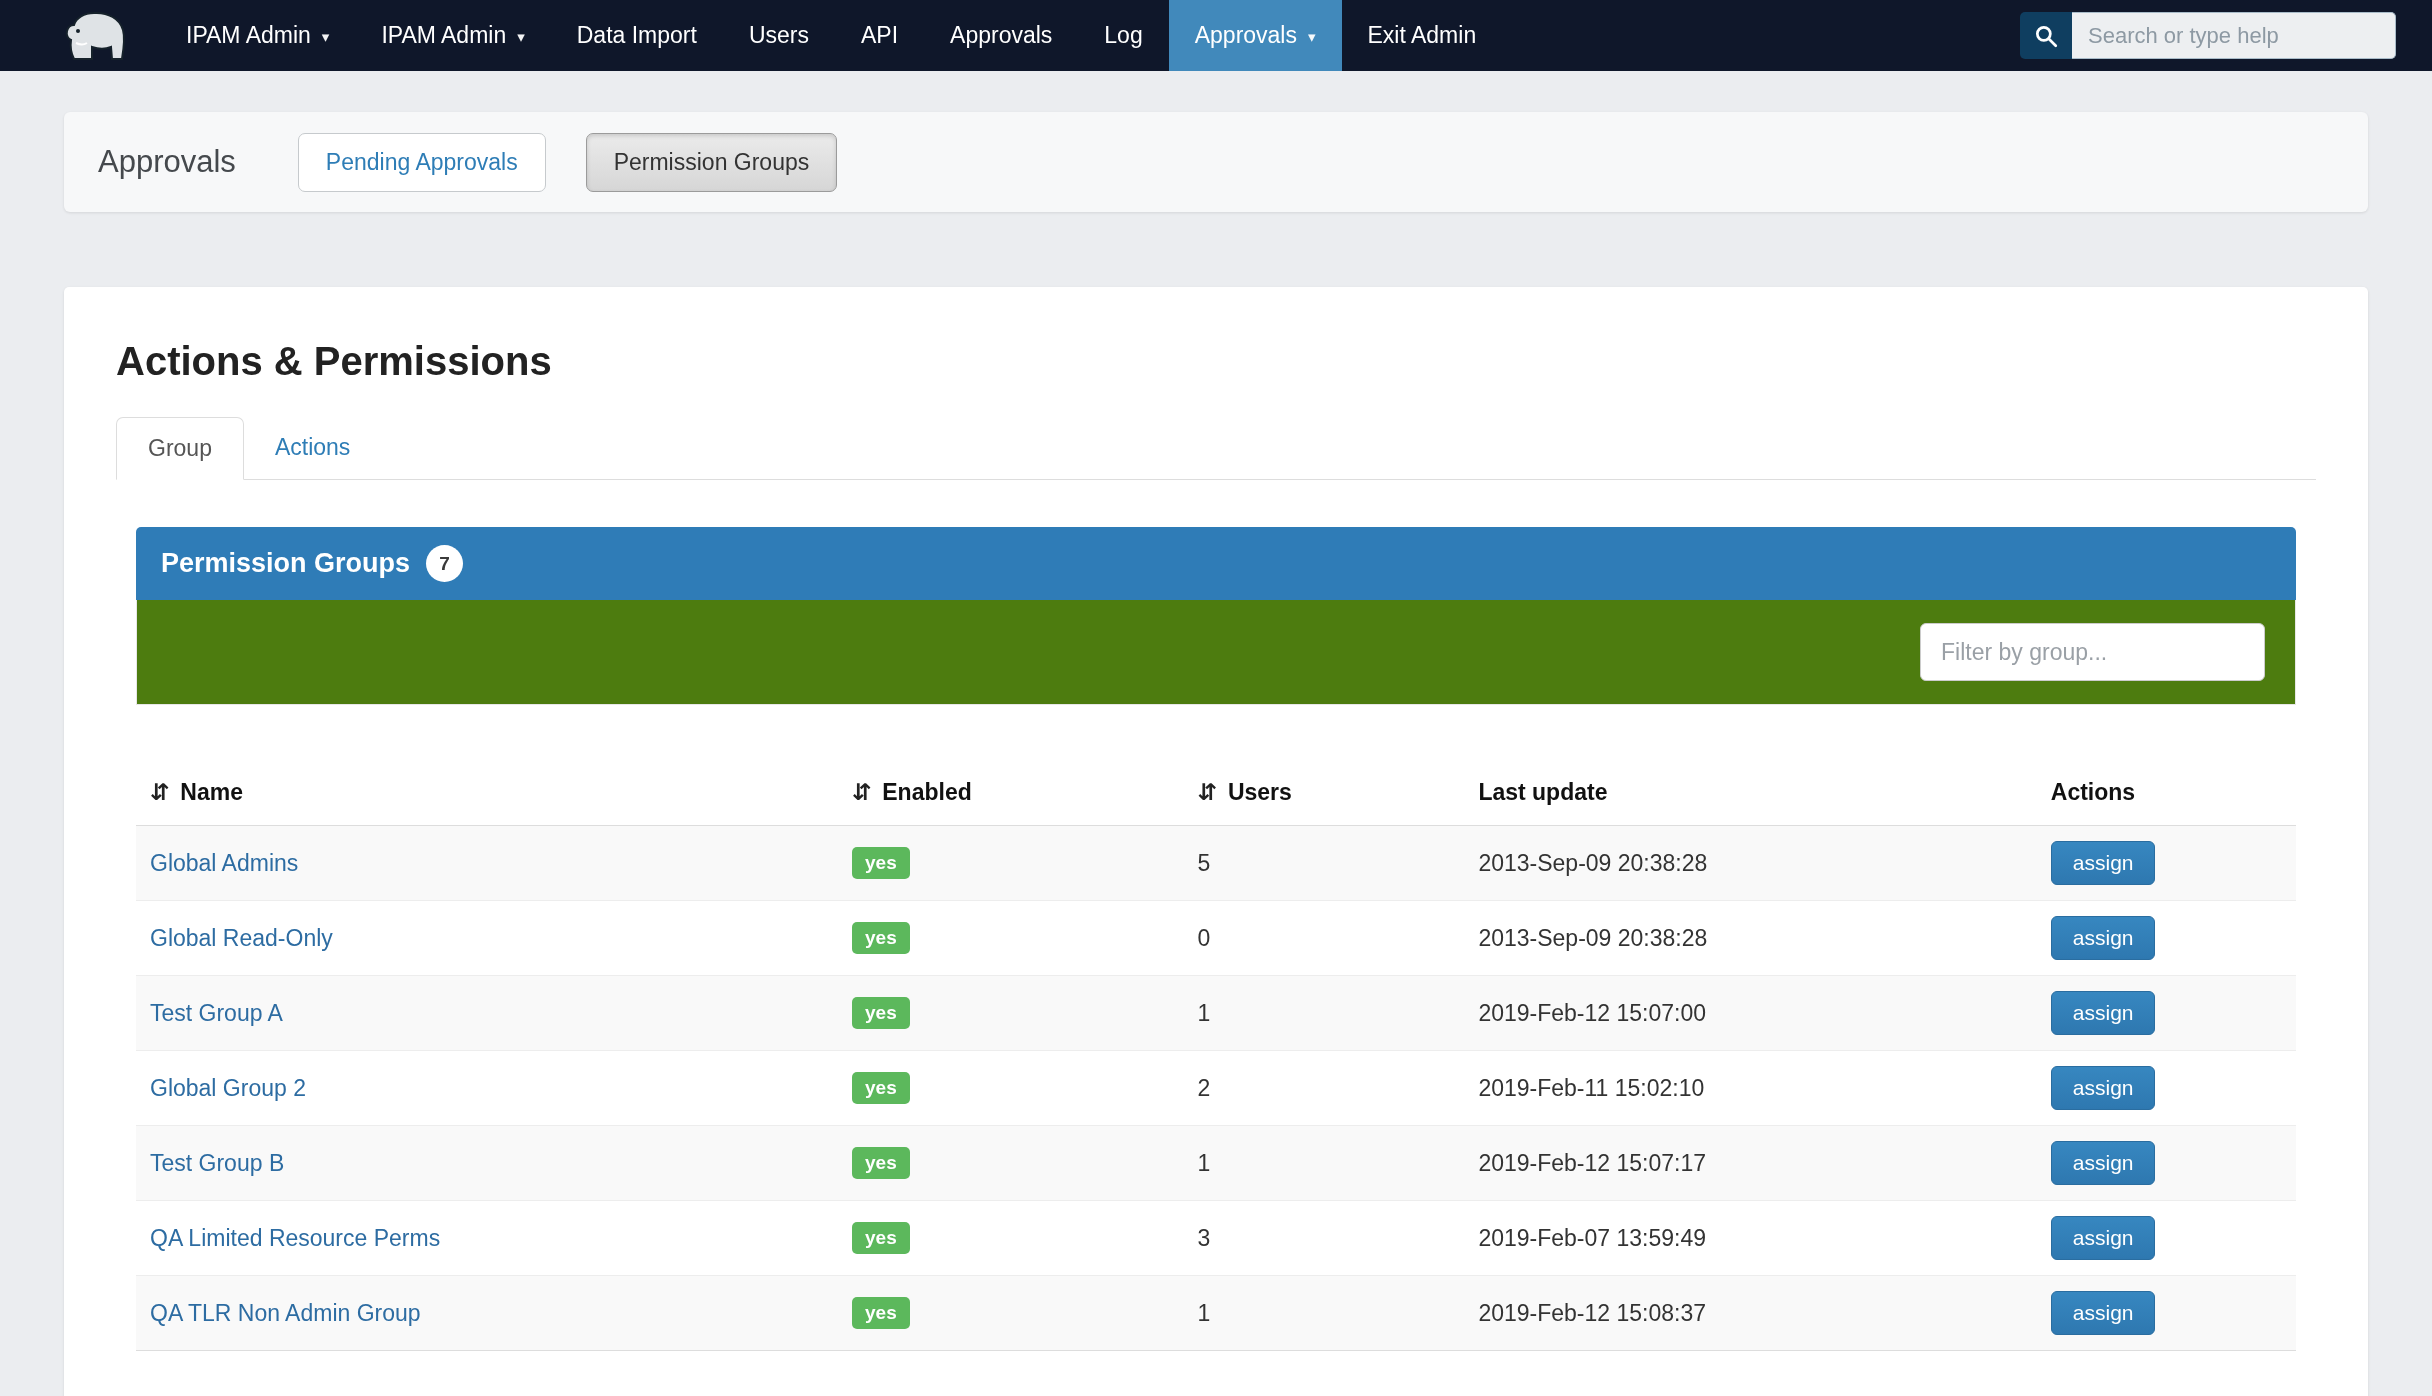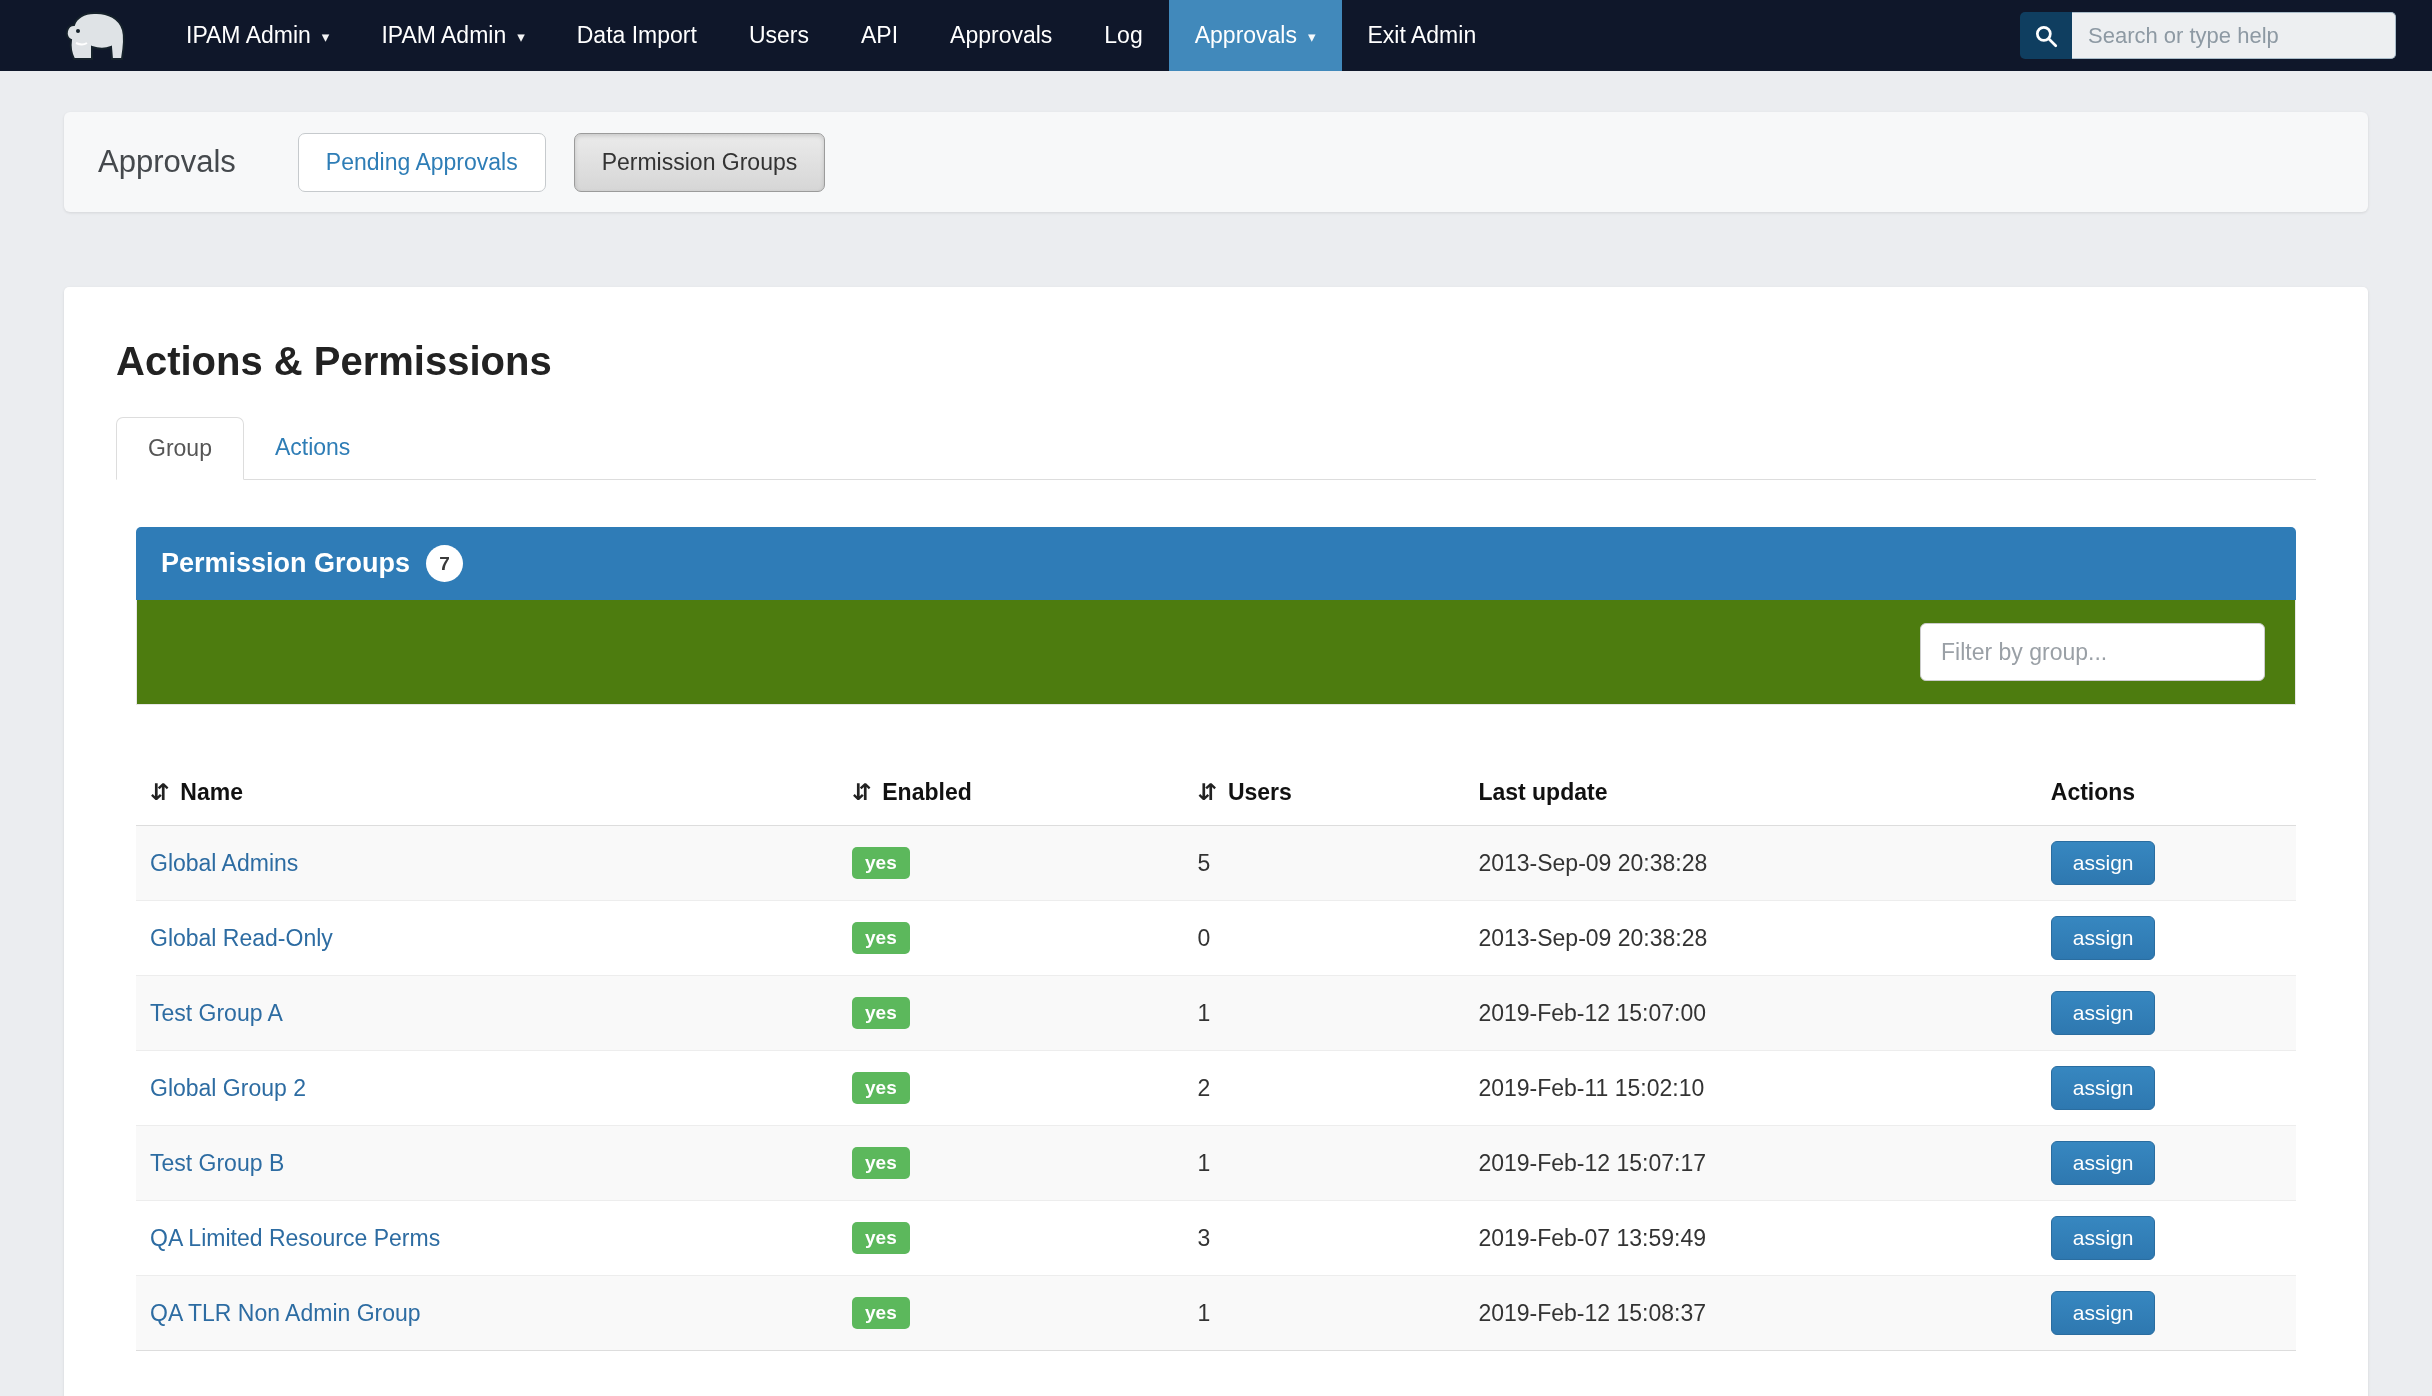--- a/index.html
+++ b/index.html
@@ -15,21 +15,21 @@
   .nav-caret { font-size:15px; margin-top:3px; opacity:.95; }
   .nav-search { margin-left:auto; display:flex; align-items:center; padding-right:36px;border-radius:18px; }
   .search-icon-box { width:52px; height:47px; background:#0f3e60; border-radius:5px 0 0 5px; display:flex; align-items:center; justify-content:center; cursor:pointer; }
   .search-input { width:324px; height:47px; border:1px solid #a9bcc9; border-left:none; border-radius:0 5px 5px 0; background:#edeff1; font-size:22px; padding:0 16px; color:#444; outline:none; }
   .search-input::placeholder { color:#8d99a3; }
 
   
   .approvals-bar { margin:41px 64px 0; background:#f7f8f9; border-radius:6px; box-shadow:0 1px 3px rgba(0,0,0,.10); height:100px; display:flex; align-items:center; padding-left:34px; }
   .approvals-title { font-size:31px; color:#45494d; font-weight:400; margin-right:62px; }
   .btn { font-size:23px; border-radius:7px; cursor:pointer; font-family:inherit; }
-  .btn-pending { background:#fff; color:#2e7db6; border:1px solid #c6cacd; padding:15px 27px; margin-right:28px; }
+  .btn-pending { background:#fff; color:#2e7db6; border:1px solid #c6cacd; padding:15px 27px; margin-right:40px; }
   .btn-permission { background:linear-gradient(#ebebeb,#d6d6d6); color:#333; border:1px solid #9b9b9b; padding:15px 27px; box-shadow:inset 0 2px 4px rgba(0,0,0,.15); }
 
   
   .main-card { margin:75px 64px 0; background:#fff; border-radius:5px; box-shadow:0 1px 3px rgba(0,0,0,.10); padding:52px 52px 0; height:1120px; }
   .main-title { font-size:40px; font-weight:700; color:#222; margin-bottom:33px; }
 
   .tabs { display:flex; border-bottom:1px solid #ddd; }
   .tab { font-size:23px; padding:17px 31px; margin-bottom:-1px; cursor:pointer; }
   .tab.active { color:#555; background:#fff; border:1px solid #ddd; border-bottom-color:#fff; border-radius:7px 7px 0 0; }
   .tab.inactive { color:#2e7db6; }

